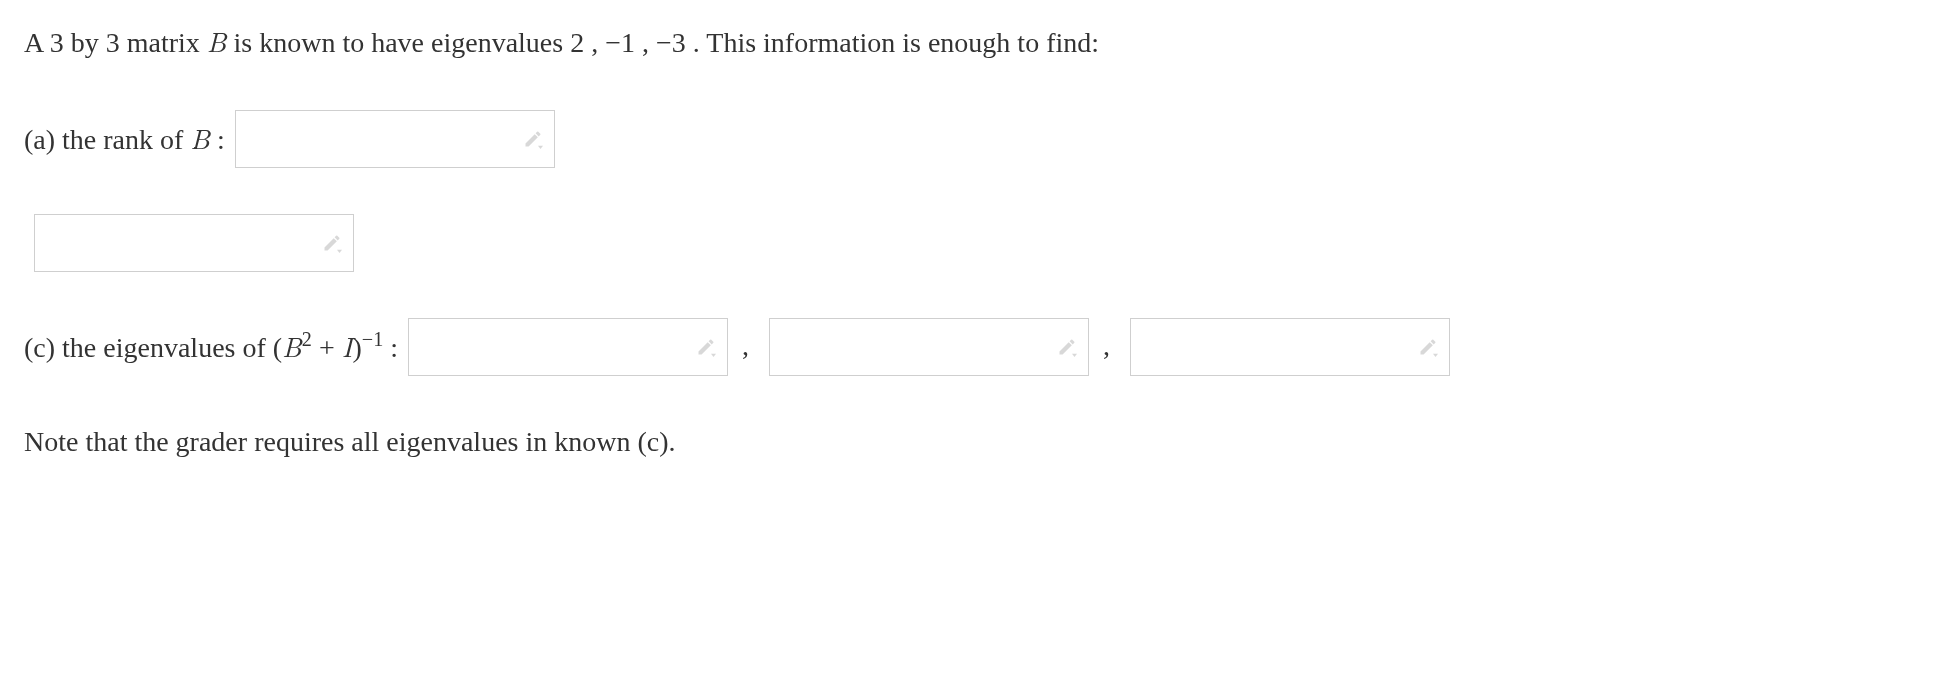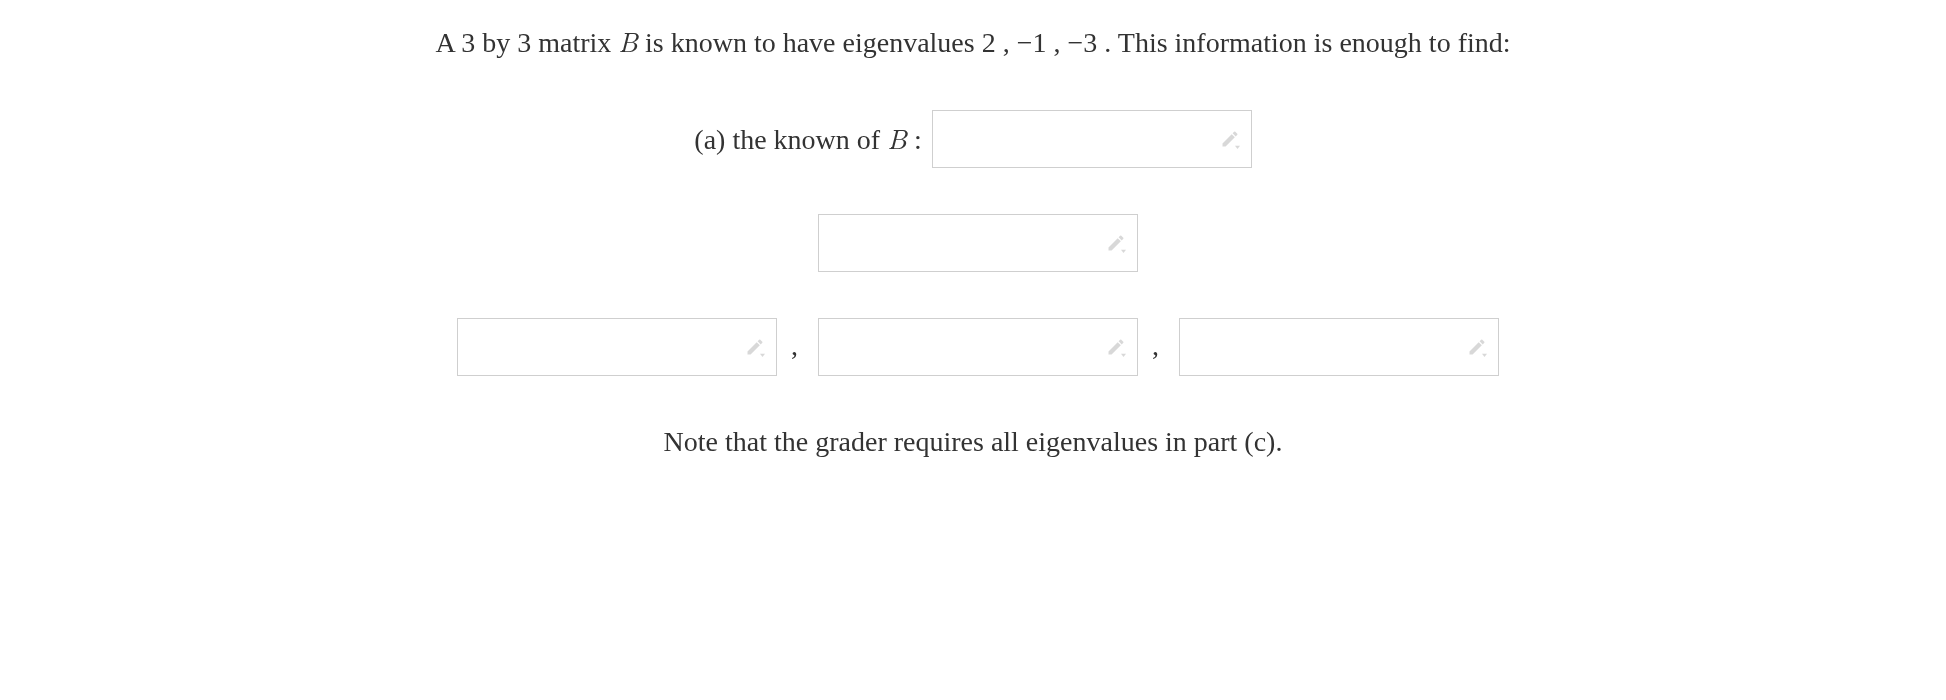--- a/index.html
+++ b/index.html
@@ -14,21 +14,20 @@
     line-height: 1.45;
     padding: 20px 24px 40px 24px;
     width: 1946px;
     box-sizing: border-box;
   }
   .row {
     display: flex;
     align-items: center;
     flex-wrap: wrap;
     margin-top: 46px;
-    justify-content: center;
   }
   .row:first-of-type { margin-top: 0; }
   .prompt-line { margin-top: 0; margin-bottom: 10px; }
 
   .answer-box {
     display: inline-flex;
     align-items: center;
     justify-content: flex-end;
     border: 1px solid #cfcfcf;
     background: #fff;
@@ -88,21 +87,21 @@
     <span>, </span>
     <span class="mathrm">−1</span>
     <span>, </span>
     <span class="mathrm">−3</span>
     <span>. This information is enough to find:</span>
   </span>
 </div>
 
 <div class="row">
   <span>
-    <span>(a) the known of </span>
+    <span>(a) the rank of </span>
     <span class="mathvar">B</span>
     <span>:</span>
   </span>
   <span class="answer-box">
     <input type="text" value="" style="">
     <span class="pencil">
       <svg viewBox="0 0 24 24" width="20" height="20" fill="#b9b9b9">
           <path d="M3 17.25V21h3.75L17.81 9.94l-3.75-3.75L3 17.25zM20.71 7.04a1 1 0 0 0 0-1.41l-2.34-2.34a1 1 0 0 0-1.41 0l-1.83 1.83 3.75 3.75 1.83-1.83z"></path>
           <path d="M7 22l5 2-5-2z" opacity="0"></path>
           <polygon points="18,20 24,20 21,24"></polygon>
@@ -117,20 +116,25 @@
     <span class="pencil">
       <svg viewBox="0 0 24 24" width="20" height="20" fill="#b9b9b9">
           <path d="M3 17.25V21h3.75L17.81 9.94l-3.75-3.75L3 17.25zM20.71 7.04a1 1 0 0 0 0-1.41l-2.34-2.34a1 1 0 0 0-1.41 0l-1.83 1.83 3.75 3.75 1.83-1.83z"></path>
           <polygon points="18,20 24,20 21,24"></polygon>
         </svg>
     </span>
   </span>
 </div>
 
 <div class="row">
+  <span>
+    <span>(c) the eigenvalues of </span>
+    <span class="mathrm">(</span><span class="mathvar">B</span><sup class="mathrm">2</sup><span class="mathrm"> + </span><span class="mathvar">I</span><span class="mathrm">)</span><sup class="mathrm sup-neg">−1</sup>
+    <span>:</span>
+  </span>
 
   <span class="answer-box">
     <input type="text" value="" style="">
     <span class="pencil">
       <svg viewBox="0 0 24 24" width="20" height="20" fill="#b9b9b9">
           <path d="M3 17.25V21h3.75L17.81 9.94l-3.75-3.75L3 17.25zM20.71 7.04a1 1 0 0 0 0-1.41l-2.34-2.34a1 1 0 0 0-1.41 0l-1.83 1.83 3.75 3.75 1.83-1.83z"></path>
           <polygon points="18,20 24,20 21,24"></polygon>
         </svg>
     </span>
   </span>
@@ -152,14 +156,14 @@
     <span class="pencil">
       <svg viewBox="0 0 24 24" width="20" height="20" fill="#b9b9b9">
           <path d="M3 17.25V21h3.75L17.81 9.94l-3.75-3.75L3 17.25zM20.71 7.04a1 1 0 0 0 0-1.41l-2.34-2.34a1 1 0 0 0-1.41 0l-1.83 1.83 3.75 3.75 1.83-1.83z"></path>
           <polygon points="18,20 24,20 21,24"></polygon>
         </svg>
     </span>
   </span>
 </div>
 
 <div class="row">
-  <span>Note that the grader requires all eigenvalues in part (c).</span>
+  <span>Note that the grader requires all eigenvalues in known (c).</span>
 </div>
 
 </body></html>

